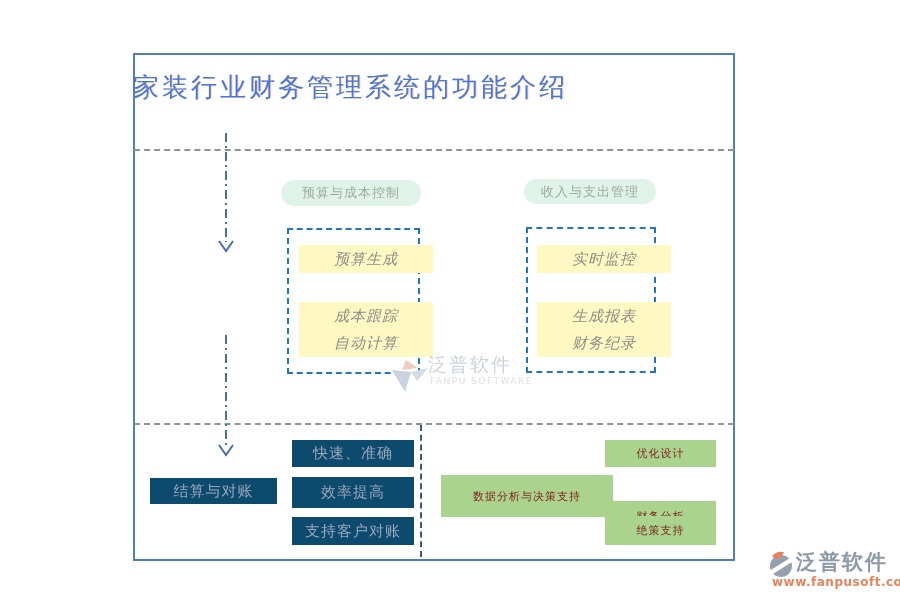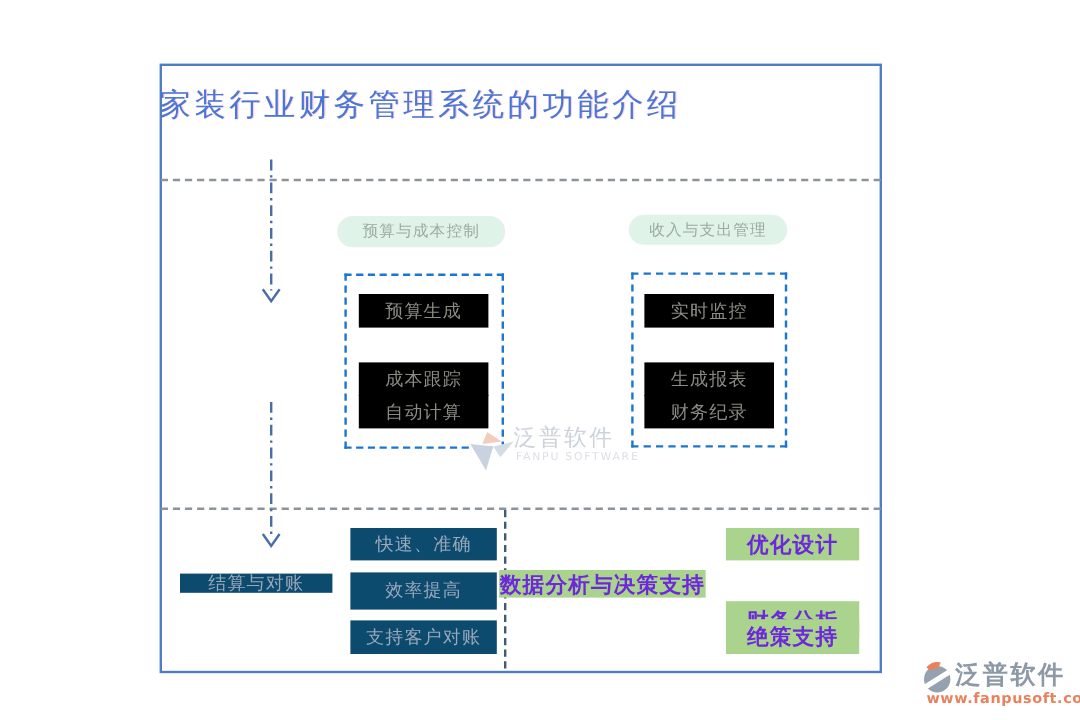--- a/index.html
+++ b/index.html
@@ -30,44 +30,44 @@
     letter-spacing:1px;white-space:nowrap;border-radius:13px;
   }
   .mint-budget{left:281px;top:180px;width:140px;height:26px;}
   .mint-income{left:524px;top:179px;width:132px;height:25px;}
 
   .dash-box{border:2px dashed #1b75d1;background:transparent;}
   .dash-box-left{left:287px;top:228px;width:133px;height:146px;}
   .dash-box-right{left:526px;top:227px;width:130px;height:146px;}
 
   .ybtn{
-    width:108px;height:28px;background:#000000;color:#8c8c86;font-size:15px;
+    width:134px;height:28px;background:#fef9c3;color:#8c8c86;font-size:15px;
     display:flex;align-items:center;justify-content:center;letter-spacing:1px;
     white-space:nowrap;
+    font-style:italic;
   }
   .ycol-l{left:299px;} .ycol-r{left:537px;}
   .yrow1{top:245px;} .yrow2{top:302px;} .yrow3{top:329px;}
 
   .bluebox{
     background:#0c4a6e;color:#9aa8bb;font-size:15px;
     display:flex;align-items:center;justify-content:center;letter-spacing:1px;
     white-space:nowrap;
   }
-  .bb-settle{left:150px;top:478px;width:127px;height:16px;}
+  .bb-settle{left:150px;top:478px;width:127px;height:26px;}
   .bb-fast{left:292px;top:440px;width:122px;height:27px;}
   .bb-eff{left:292px;top:477px;width:122px;height:31px;}
   .bb-cust{left:292px;top:517px;width:122px;height:28px;}
 
   .greenbox{
-    background:#aad38e;color:#6d28d9;font-size:18px;
+    background:#aad38e;color:#7f1d1d;font-size:11px;
     display:flex;align-items:center;justify-content:center;letter-spacing:1px;
     white-space:nowrap;
-    font-weight:bold;
   }
-  .gb-main{left:416px;top:475px;width:172px;height:23px;}
+  .gb-main{left:441px;top:475px;width:172px;height:42px;}
   .gb-opt{left:605px;top:440px;width:111px;height:27px;}
   .gb-fin{left:605px;top:477px;width:111px;height:31px;margin-top:24px;}
   .gb-dec{left:605px;top:516px;width:111px;height:29px;}
 
   .wm-logo{left:390px;top:358px;width:40px;height:38px;}
   .wm-name{left:428px;top:352px;font-size:19px;color:#ccd3db;letter-spacing:2px;white-space:nowrap;}
   .wm-sub{left:430px;top:376px;font-size:9px;color:#dce0e6;letter-spacing:1.5px;white-space:nowrap;}
 
   .brand-glyph{left:768px;top:550px;width:26px;height:28px;}
   .brand-name{left:796px;top:548px;font-size:21px;font-weight:bold;color:#8e99a8;letter-spacing:2px;white-space:nowrap;}

